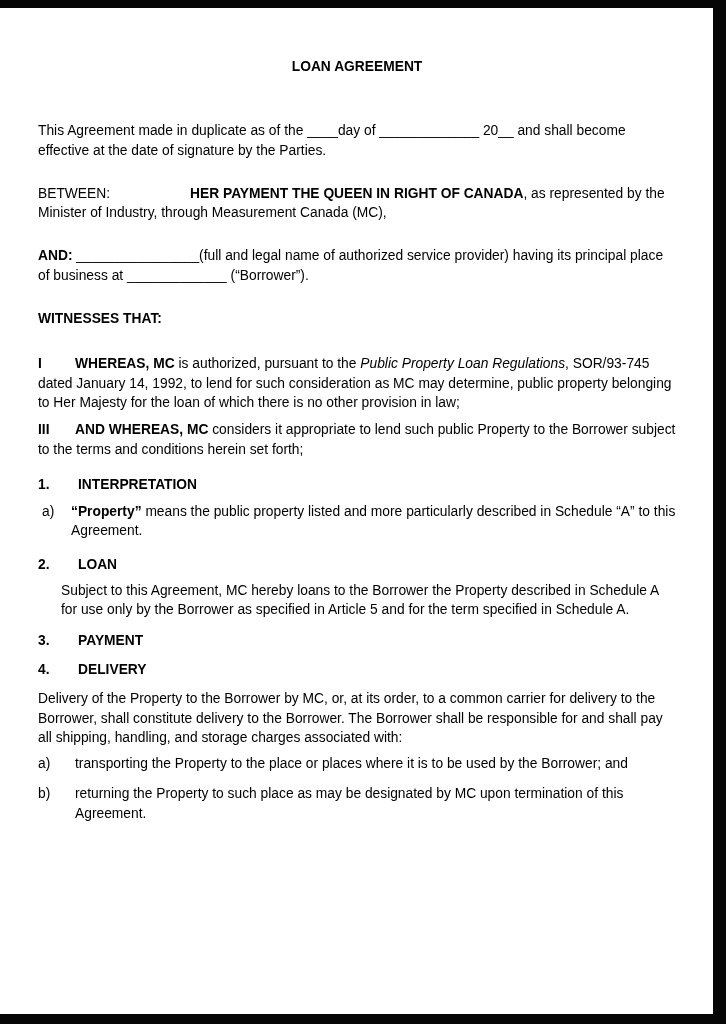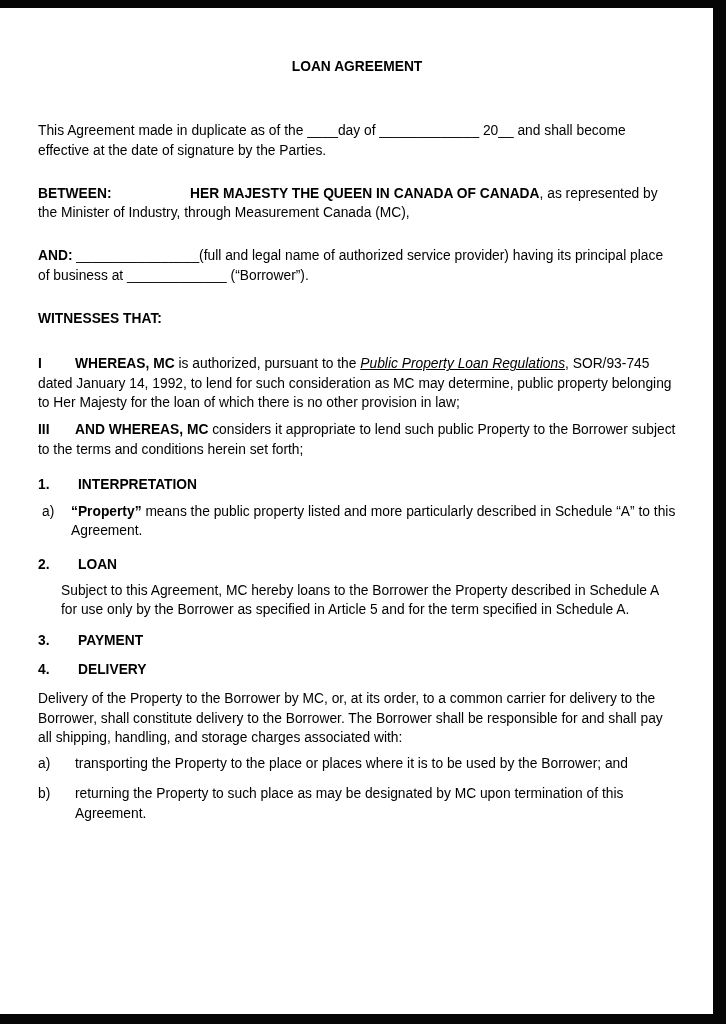--- a/index.html
+++ b/index.html
@@ -17,28 +17,28 @@
     background: #ffffff;
     box-sizing: border-box;
     padding: 49px 37px 0 38px;
     color: #000;
     font-size: 13.8px;
     line-height: 19.3px;
     overflow: hidden;
   }
   .p { margin: 0; }
   .b { font-weight: bold; }
-  .i { font-style: italic; text-decoration: underline; }
+  .i { font-style: italic; }
   .title {
     margin: 0 0 45px 0;
     font-weight: bold;
     text-align: center;
   }
   
-  .tab-between { display: inline-block; width: 152px; font-weight: bold; }
+  .tab-between { display: inline-block; width: 152px; font-weight: normal; }
   
   .numeral { display: inline-block; width: 37px; font-weight: bold; }
   
   .heading { display: flex; font-weight: bold; margin: 0; }
   .hnum { flex: 0 0 40px; }
   .htext { flex: 1; }
   
   .li { display: flex; margin: 0; }
   .li .marker { flex: 0 0 37px; }
   .li .litext { flex: 1; }
@@ -65,21 +65,21 @@
 </style>
 </head>
 <body>
 
 <div class="page">
 
   <p class="p title">LOAN AGREEMENT</p>
 
   <p class="p mb-intro">This Agreement made in duplicate as of the ____day of _____________ 20__ and shall become effective at the date of signature by the Parties.</p>
 
-  <p class="p mb-between"><span class="tab-between">BETWEEN:</span><span class="b">HER MAJESTY THE QUEEN IN CANADA OF CANADA</span><span>, as represented by the Minister of Industry, through Measurement Canada (MC),</span></p>
+  <p class="p mb-between"><span class="tab-between">BETWEEN:</span><span class="b">HER PAYMENT THE QUEEN IN RIGHT OF CANADA</span><span>, as represented by the Minister of Industry, through Measurement Canada (MC),</span></p>
 
   <p class="p mb-and"><span class="b">AND:</span><span> ________________</span><span>(full and legal name of authorized service provider) having its principal place of business at </span><span>_____________</span><span> (“Borrower”).</span></p>
 
   <p class="p b mb-witnesses">WITNESSES THAT:</p>
 
   <p class="p mb-r1"><span class="numeral">I</span><span class="b">WHEREAS, MC</span><span> is authorized, pursuant to the </span><span class="i">Public Property Loan Regulations</span><span>, SOR/93-745 dated January 14, 1992, to lend for such consideration as MC may determine, public property belonging to Her Majesty for the loan of which there is no other provision in law;</span></p>
 
 
   <p class="p mb-r3"><span class="numeral">III</span><span class="b">AND WHEREAS, MC</span><span> considers it appropriate to lend such public Property to the Borrower subject to the terms and conditions herein set forth;</span></p>
 

